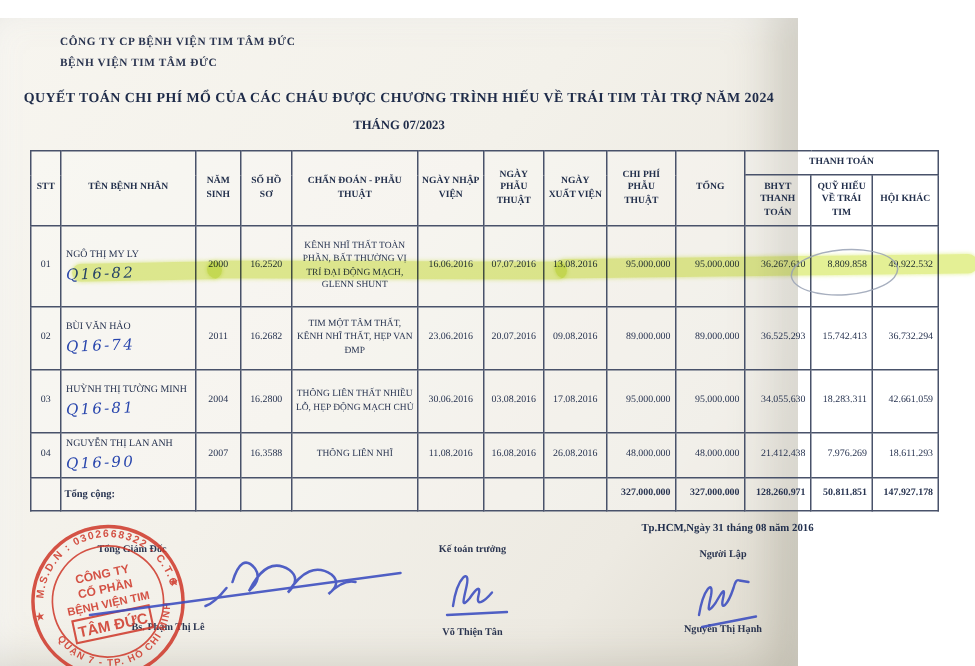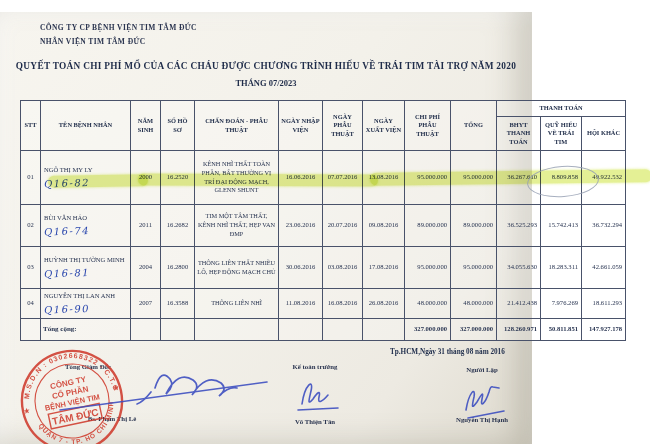--- a/index.html
+++ b/index.html
@@ -30,35 +30,35 @@
   .code{display:block;font-family:"DejaVu Serif",serif;font-style:italic;font-size:10px;color:#2946ad;letter-spacing:1.5px;transform:rotate(-2deg);margin-top:1px;font-weight:normal;}
   .tot-label{font-weight:bold;text-align:left;font-size:7px;}
   td.totv{font-weight:bold;}
   .hl{position:absolute;background:rgba(205,228,62,.55);mix-blend-mode:multiply;pointer-events:none;box-shadow:0 0 3px rgba(205,228,62,.6);}
   .hl1{left:28px;top:75px;width:100px;height:12px;border-radius:7px;transform:rotate(-1deg);}
   .hl2{left:118px;top:74px;width:240px;height:12px;border-radius:6px;transform:rotate(.2deg);}
   .hl3{left:350px;top:71px;width:282px;height:13px;border-radius:7px;transform:rotate(-.7deg);}
   .pen-circle{position:absolute;left:507px;top:66px;width:70px;height:29px;border:1.2px solid #98a1b4;border-radius:50%;transform:rotate(-4deg);opacity:.85;pointer-events:none;}
   .flabel{position:absolute;font-size:6.8px;font-weight:bold;color:#2b3550;text-align:center;}
   .fname{position:absolute;font-size:6.8px;font-weight:bold;color:#2b3550;text-align:center;}
-  .dateline{position:absolute;left:390px;top:336px;width:190px;text-align:left;font-size:7.2px;font-weight:bold;color:#22304e;}
+  .dateline{position:absolute;left:390px;top:336px;width:190px;text-align:center;font-size:7.2px;font-weight:bold;color:#22304e;}
   .sig{position:absolute;pointer-events:none;}
   .stamp{position:absolute;left:6px;top:333px;pointer-events:none;}
 </style>
 </head>
 <body>
 
 <div class="paper">
 
   <div class="corp">
     <div>CÔNG TY CP BỆNH VIỆN TIM TÂM ĐỨC</div>
-    <div>NHÂN VIỆN TIM TÂM ĐỨC</div>
+    <div>BỆNH VIỆN TIM TÂM ĐỨC</div>
   </div>
 
-  <div class="title">QUYẾT TOÁN CHI PHÍ MỔ CỦA CÁC CHÁU ĐƯỢC CHƯƠNG TRÌNH HIẾU VỀ TRÁI TIM TÀI TRỢ NĂM 2020</div>
+  <div class="title">QUYẾT TOÁN CHI PHÍ MỔ CỦA CÁC CHÁU ĐƯỢC CHƯƠNG TRÌNH HIẾU VỀ TRÁI TIM TÀI TRỢ NĂM 2024</div>
   <div class="subtitle">THÁNG 07/2023</div>
 
   <div class="twrap">
     <table>
       <colgroup>
         <col style="width:20px">
           <col style="width:90px">
           <col style="width:30px">
           <col style="width:34px">
         <col style="width:84px">

